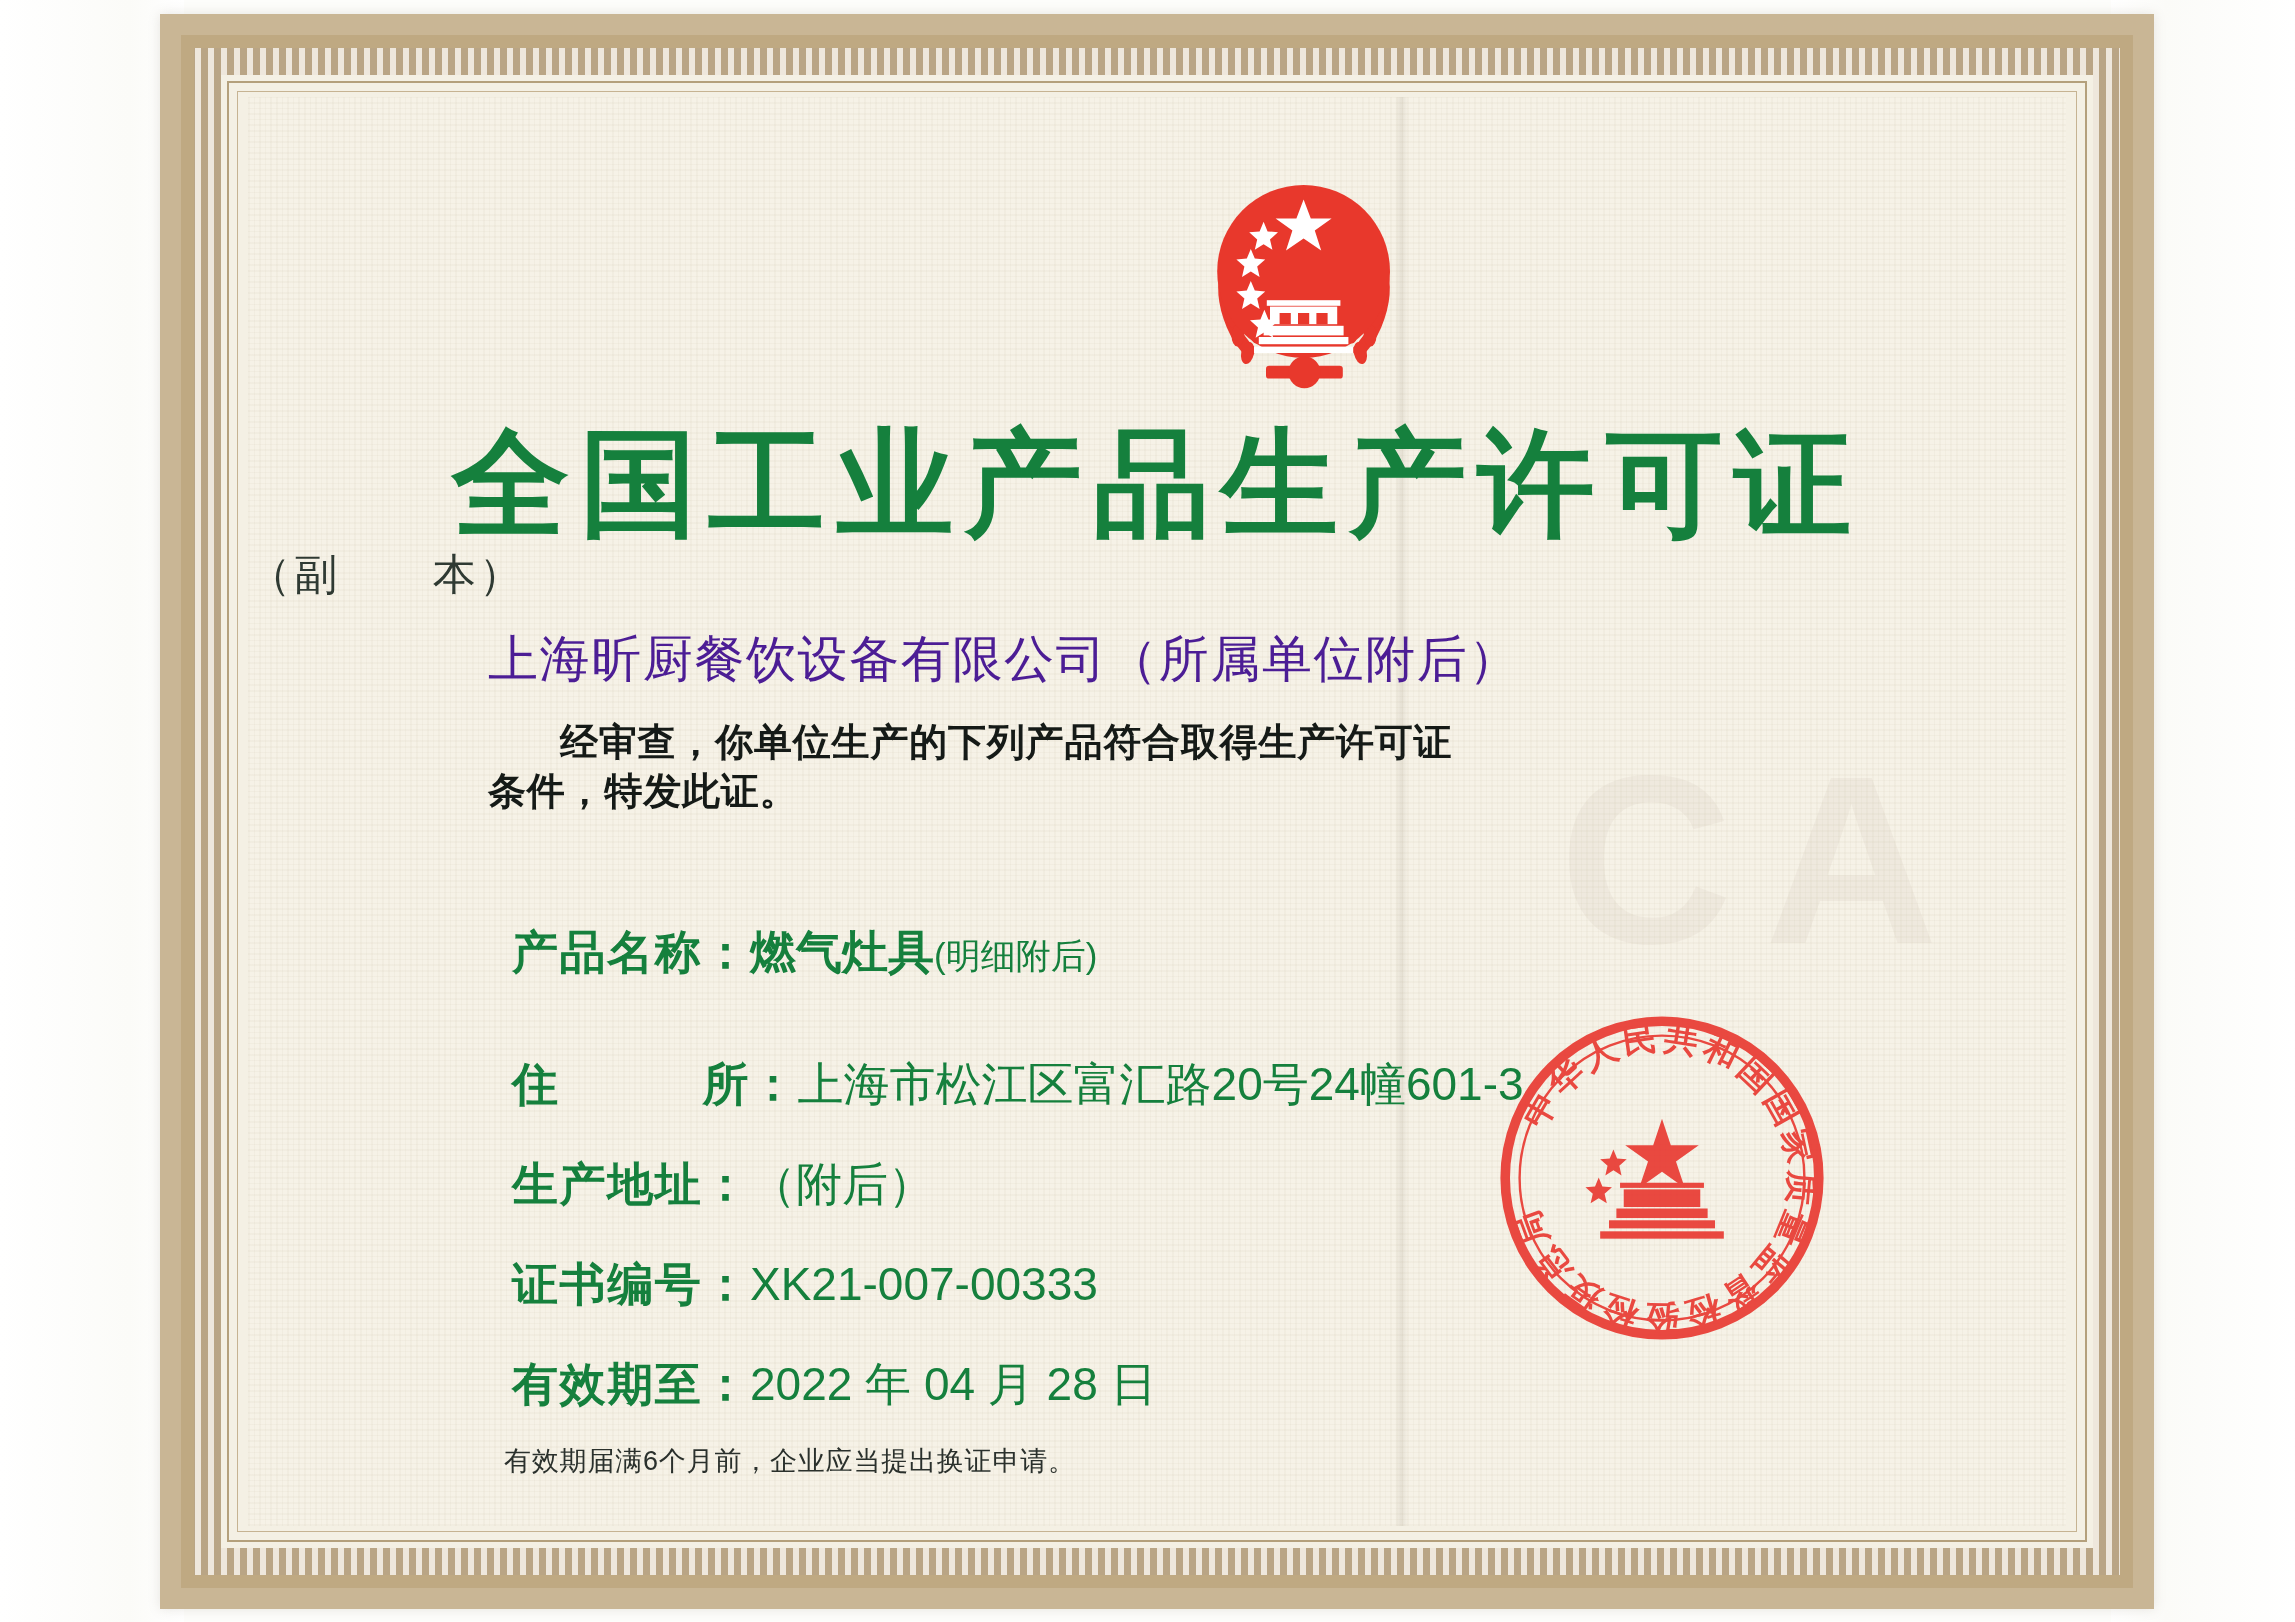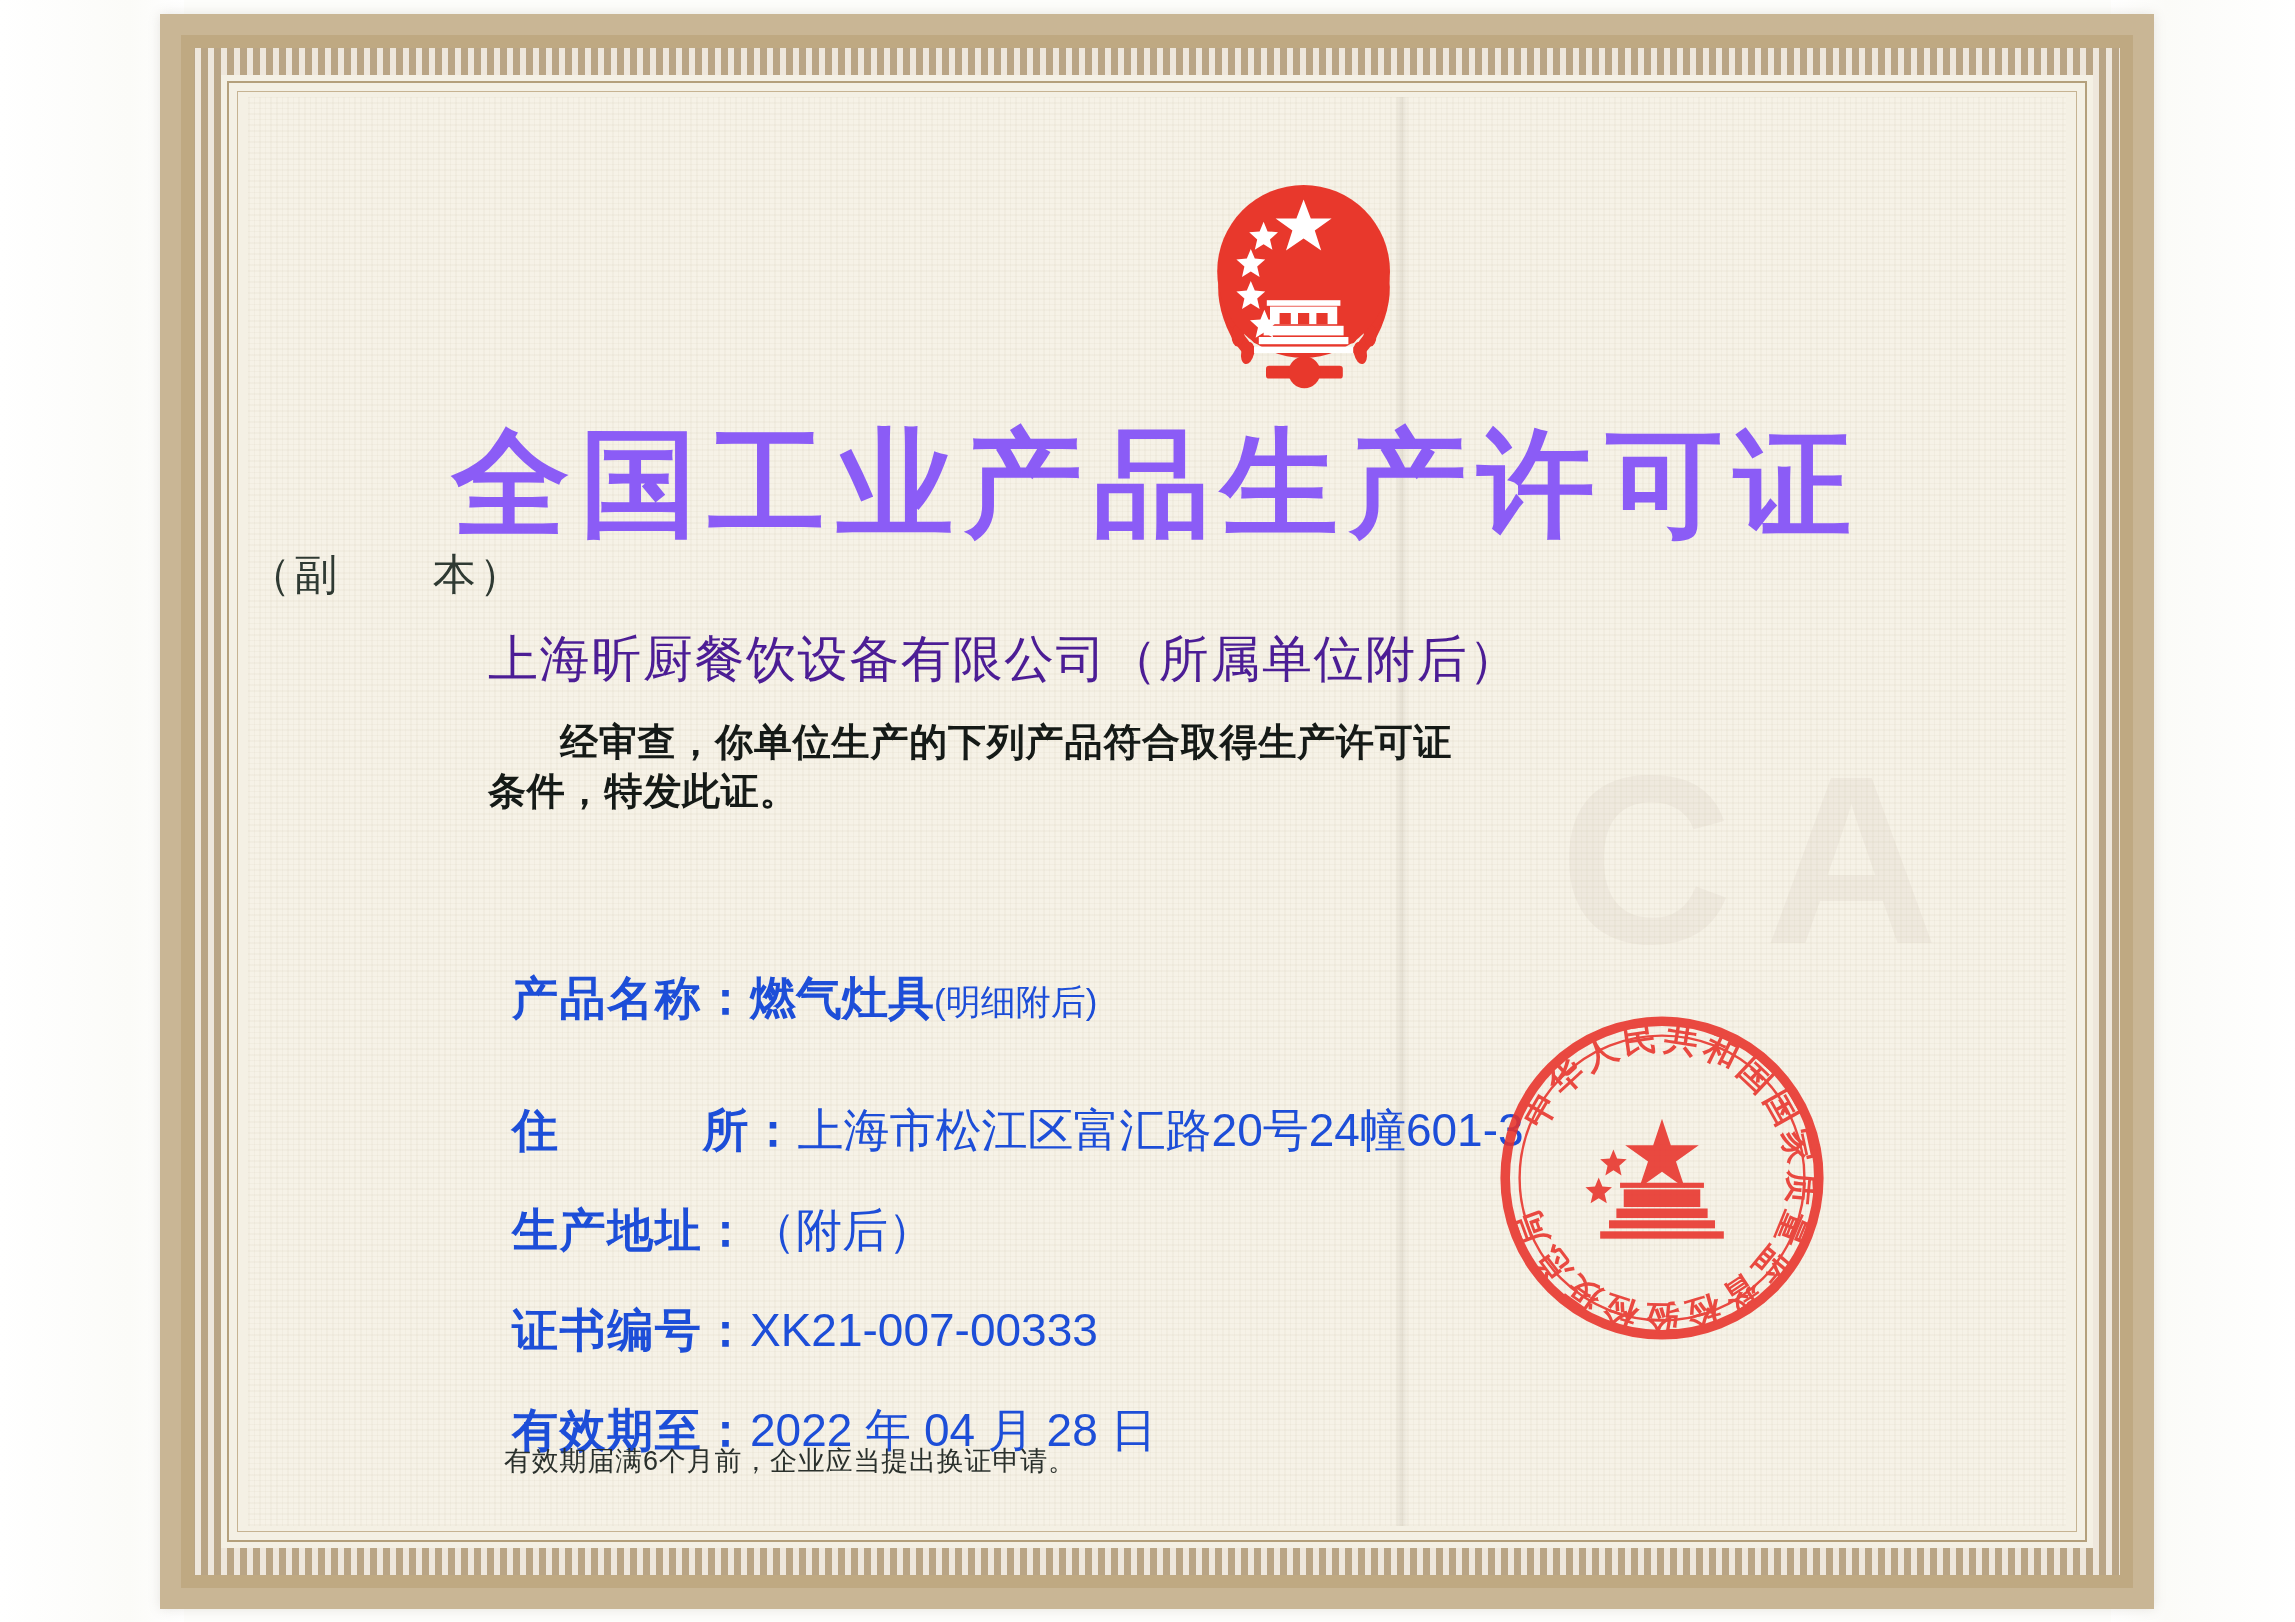--- a/index.html
+++ b/index.html
@@ -170,21 +170,21 @@
   .main-title {
     position: absolute;
     left: 0;
     right: 0;
     top: 309px;
     text-align: center;
     font-family: "Liberation Sans", sans-serif;
     font-weight: bold;
     font-size: 117px;
     letter-spacing: 11.2px;
-    color: #8b5cf6;
+    color: #15803d;
     white-space: nowrap;
   }
   .sub-title {
     position: absolute;
     left: 0;
     right: 0;
     top: 449px;
     font-family: "Liberation Sans", sans-serif;
     font-size: 43px;
     color: #2f3a33;
@@ -213,23 +213,22 @@
     color: #151a17;
     letter-spacing: 0.8px;
     margin-top: 12px;
   }
   .statement .indent { padding-left: 72px; display: block; }
 
   .field {
     position: absolute;
     font-family: "Liberation Sans", sans-serif;
     font-size: 46px;
-    color: #1d4ed8;
+    color: #15803d;
     white-space: nowrap;
-    margin-top: 46px;
   }
   .field .label {
     display: inline-block;
     font-weight: bold;
     letter-spacing: 1.6px;
   }
   .field .value { font-weight: normal; }
   .field .small { font-size: 35px; }
 
   .row-product { left: 264px; top: 825px; }

